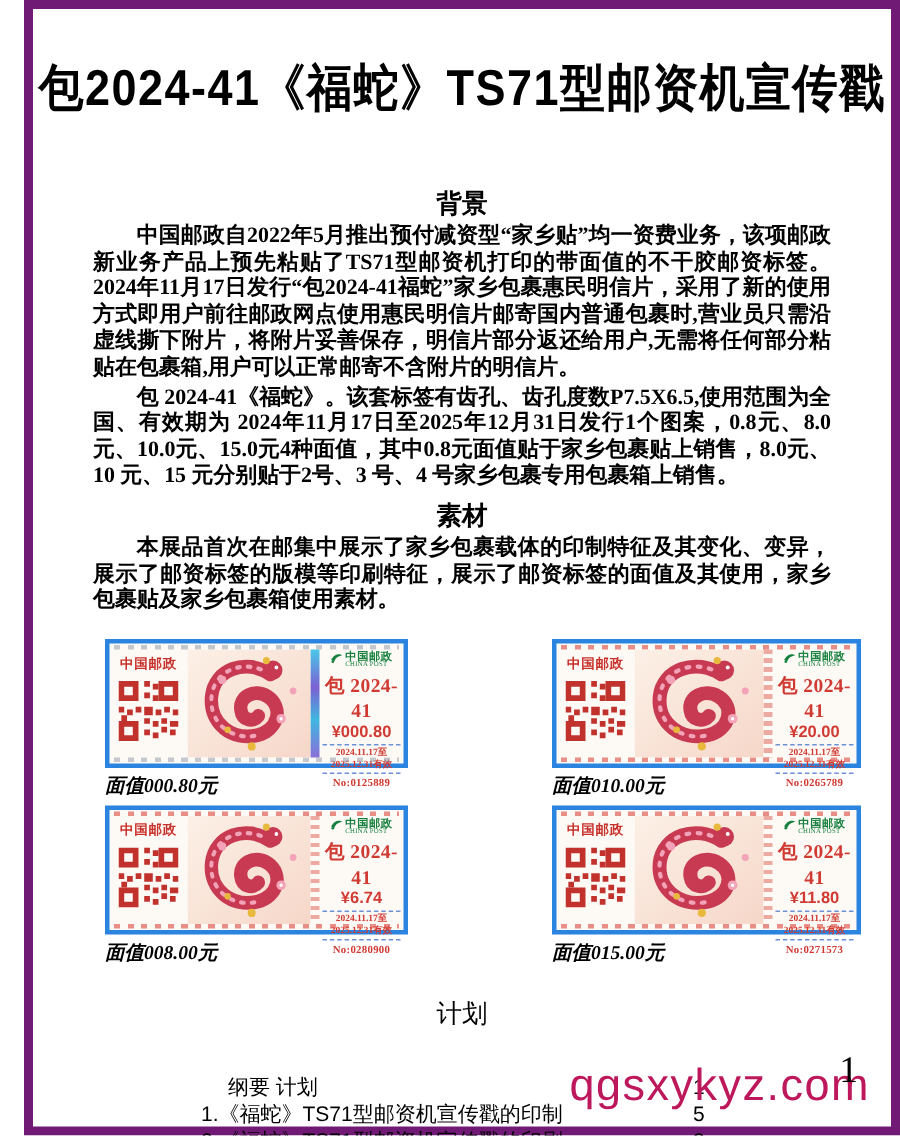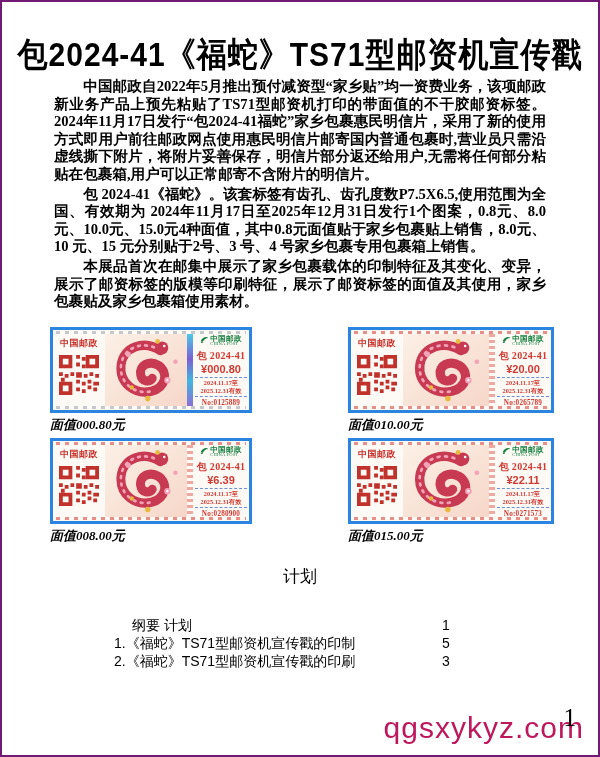--- a/index.html
+++ b/index.html
@@ -1,17 +1,17 @@
 <!DOCTYPE html>
 <html><head>
 <meta charset="utf-8">
 <style>
   html,body{margin:0;padding:0;}
   body{width:600px;height:757px;background:#fff;font-family:"Liberation Serif",serif;color:#000;position:relative;overflow:hidden;}
-  .page{position:absolute;inset:0;border:2px solid #701a75;box-sizing:border-box;background:#fff;}
+  .page{position:absolute;inset:0;border:6px solid #701a75;box-sizing:border-box;background:#fff;margin-left:16px;}
 
   .title{margin:33px 0 0 0;text-align:center;font-size:30px;font-weight:600;letter-spacing:1px;
          font-family:"Liberation Sans",sans-serif;transform:scaleY(1.12);}
 
   .section-heading{text-align:center;font-size:17px;font-weight:700;margin:0;}
   .h-bg{margin-top:44px;}
   .h-mat{margin-top:5px;}
 
   .body-text{width:492px;margin:2px auto 0;font-size:14.6px;line-height:17.6px;
              text-align:justify;font-weight:700;text-indent:2em;}
@@ -36,21 +36,21 @@
   .strip{width:6px;margin:4px 0;}
   .strip.holo{background:linear-gradient(180deg,#49c9e8,#7b60d2 35%,#3fb7e0 65%,#8a6fd8);}
   .strip.redtxt{background:repeating-linear-gradient(180deg,rgba(220,90,80,.5) 0 3px,transparent 3px 6px);}
 
   .stamp-right{width:56px;text-align:center;color:#d03a32;padding-top:5px;}
   .logo-row{display:flex;align-items:flex-start;justify-content:center;gap:1px;line-height:1;}
   .logo-mark svg{width:9px;height:9px;display:block;}
   .logo-txt{display:flex;flex-direction:column;align-items:flex-start;}
   .logo-cn{font-size:7.5px;font-weight:700;color:#17803f;letter-spacing:.4px;}
   .logo-en{font-size:4.5px;color:#17803f;letter-spacing:.2px;}
-  .series{font-size:10px;font-weight:700;margin-top:2px;letter-spacing:.3px;}
+  .series{font-size:13px;font-weight:700;margin-top:2px;letter-spacing:.3px;}
   .value{font-size:11px;font-weight:700;line-height:1.05;margin-top:1px;font-family:"Liberation Sans",sans-serif;}
   .dates{font-size:6.3px;font-weight:700;border-top:1px dashed #6d90d6;border-bottom:1px dashed #6d90d6;margin:2px 2px;padding:1px 0;line-height:1.25;}
   .serial{font-size:7.2px;font-weight:700;letter-spacing:.2px;text-align:center;}
 
   .cap{text-align:left;font-style:italic;font-weight:700;font-size:13px;margin-top:3px;font-family:"Liberation Serif",serif;}
 
   .h-plan{margin-top:20px;font-family:"Liberation Sans",sans-serif;font-weight:400;font-size:17px;}
   .plan-list{margin:28px 0 0 112px;width:348px;font-family:"Liberation Sans",sans-serif;font-size:14px;line-height:18px;}
   .plan-row{display:flex;}
   .plan-row .label{flex:1;}
@@ -71,23 +71,25 @@
       <stop offset="0" stop-color="#fcf0e6"></stop>
       <stop offset="1" stop-color="#f6d7c9"></stop>
     </linearGradient>
   </defs>
 </svg>
 
 <div class="page">
 
   <h1 class="title">包2024-41《福蛇》TS71型邮资机宣传戳</h1>
 
+  <h2 class="section-heading h-bg">背景</h2>
   <p class="body-text">中国邮政自2022年5月推出预付减资型“家乡贴”均一资费业务，该项邮政新业务产品上预先粘贴了TS71型邮资机打印的带面值的不干胶邮资标签。2024年11月17日发行“包2024-41福蛇”家乡包裹惠民明信片，采用了新的使用方式即用户前往邮政网点使用惠民明信片邮寄国内普通包裹时,营业员只需沿虚线撕下附片，将附片妥善保存，明信片部分返还给用户,无需将任何部分粘贴在包裹箱,用户可以正常邮寄不含附片的明信片。</p>
   <p class="body-text">包 2024-41《福蛇》。该套标签有齿孔、齿孔度数P7.5X6.5,使用范围为全国、有效期为 2024年11月17日至2025年12月31日发行1个图案，0.8元、8.0元、10.0元、15.0元4种面值，其中0.8元面值贴于家乡包裹贴上销售，8.0元、10 元、15 元分别贴于2号、3 号、4 号家乡包裹专用包裹箱上销售。</p>
 
+  <h2 class="section-heading h-mat">素材</h2>
   <p class="body-text">本展品首次在邮集中展示了家乡包裹载体的印制特征及其变化、变异，展示了邮资标签的版模等印刷特征，展示了邮资标签的面值及其使用，家乡包裹贴及家乡包裹箱使用素材。</p>
 
   <div class="stamps">
 
     <figure class="stamp-card">
       <div class="stamp perf-grey">
         <div class="perf top"></div>
         <div class="perf bot"></div>
         <div class="stamp-left">
           <div class="brand">中国邮政</div>
@@ -232,21 +234,21 @@
                   <path d="M1 8 C4 2 9 2 11 4 C8 4 5 6 4 9 Z" fill="#17803f"></path>
                   <circle cx="2.5" cy="9.5" r="1.2" fill="#17803f"></circle>
                 </svg>
             </span>
             <span class="logo-txt">
               <span class="logo-cn">中国邮政</span>
               <span class="logo-en">CHINA POST</span>
             </span>
           </div>
           <div class="series">包 2024-41</div>
-          <div class="value">¥6.39</div>
+          <div class="value">¥6.74</div>
           <div class="dates">
             <div>2024.11.17至</div>
             <div>2025.12.31有效</div>
           </div>
           <div class="serial">No:0280900</div>
         </div>
       </div>
       <figcaption class="cap">面值008.00元</figcaption>
     </figure>
 
@@ -287,21 +289,21 @@
                   <path d="M1 8 C4 2 9 2 11 4 C8 4 5 6 4 9 Z" fill="#17803f"></path>
                   <circle cx="2.5" cy="9.5" r="1.2" fill="#17803f"></circle>
                 </svg>
             </span>
             <span class="logo-txt">
               <span class="logo-cn">中国邮政</span>
               <span class="logo-en">CHINA POST</span>
             </span>
           </div>
           <div class="series">包 2024-41</div>
-          <div class="value">¥22.11</div>
+          <div class="value">¥11.80</div>
           <div class="dates">
             <div>2024.11.17至</div>
             <div>2025.12.31有效</div>
           </div>
           <div class="serial">No:0271573</div>
         </div>
       </div>
       <figcaption class="cap">面值015.00元</figcaption>
     </figure>
 

